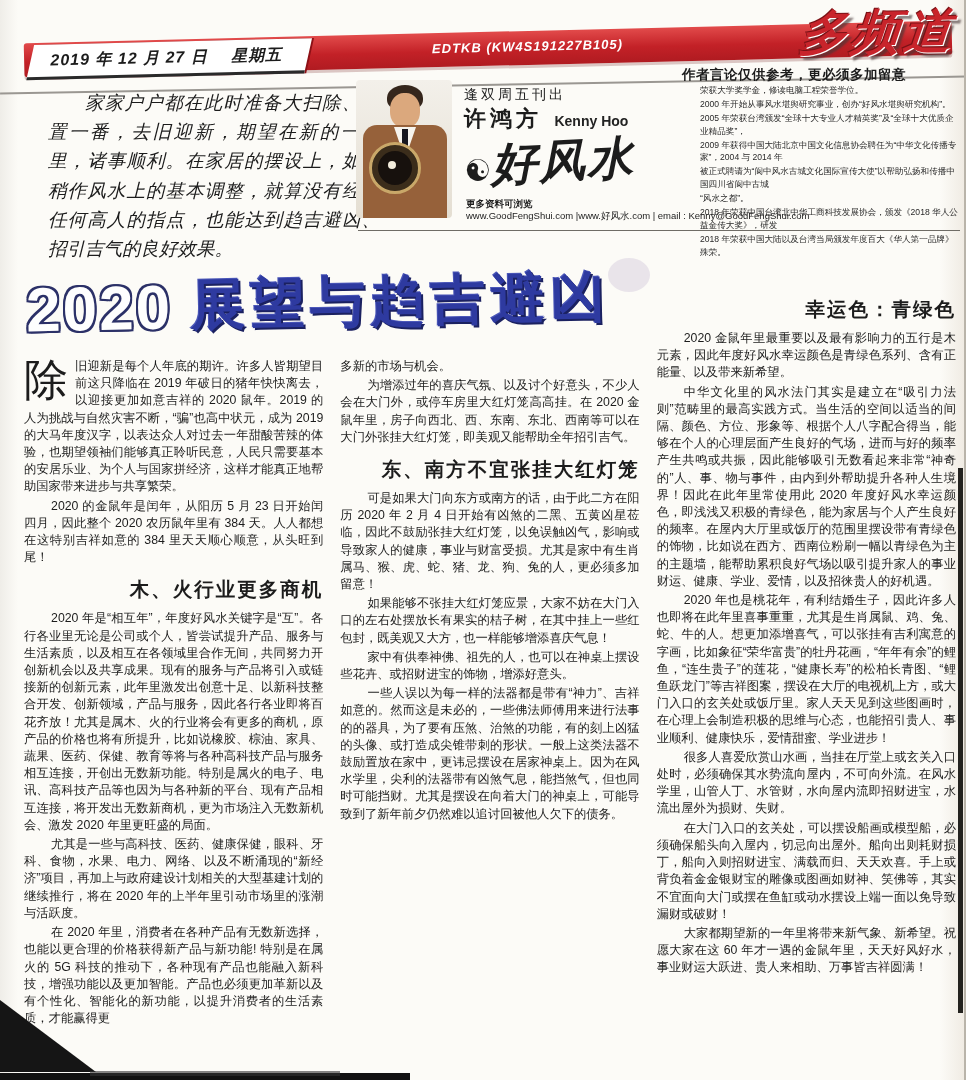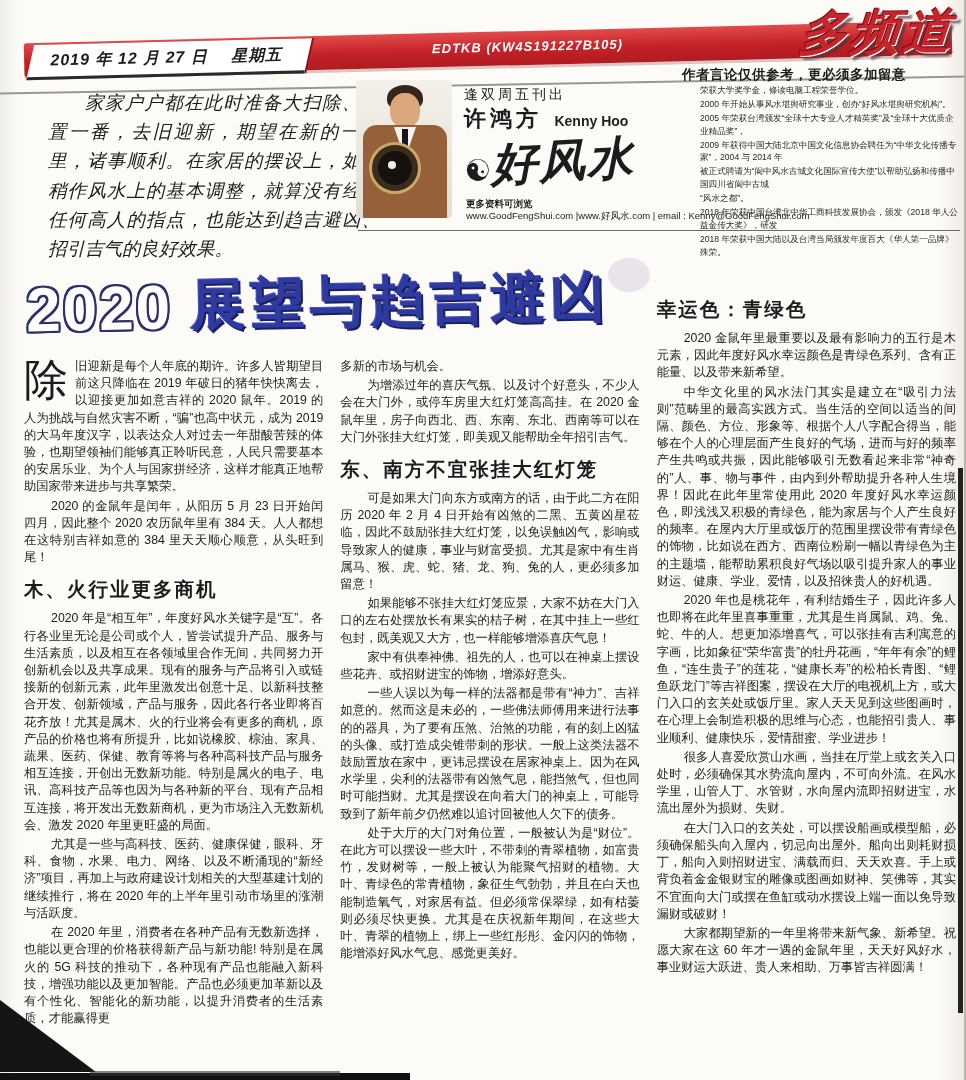--- a/index.html
+++ b/index.html
@@ -82,21 +82,21 @@
     display:inline-block;margin-left:14px;font-size:55px;font-weight:900;letter-spacing:5px;
     color:#2e3aa0;text-shadow:2px 2px 0 #1b2160,-1px -1px 0 #4b57b8;vertical-align:middle;
   }
   
   .article{position:absolute;top:286px;left:24px;width:932px;height:792px;display:flex;gap:17px;overflow:hidden;}
   .col{flex:1;overflow:hidden;}
   .col.pad{padding-top:72px;}
   .para{margin:0 0 2px 0;font-size:12.3px;line-height:1.40;text-align:justify;text-indent:2.2em;}
   .para.lead{text-indent:0;}
   .para.cont{text-indent:0;}
-  .sec-h{margin:10px 0 7px 0;font-size:19.5px;font-weight:700;text-align:left;letter-spacing:2px;}
+  .sec-h{margin:10px 0 7px 0;font-size:19.5px;font-weight:700;text-align:right;letter-spacing:2px;}
   .dropcap{float:left;font-size:44px;line-height:.92;font-weight:500;padding:2px 7px 0 0;}
   
   .stamp{position:absolute;left:608px;top:258px;width:42px;height:34px;border-radius:50%;background:rgba(150,130,180,.18);}
   .corner-tri{position:absolute;left:0;bottom:8px;width:96px;height:72px;background:#151515;clip-path:polygon(0 0,0 100%,100% 100%);}
   .bottom-bar{position:absolute;left:0;bottom:0;width:410px;height:7px;background:#111;}
   .bottom-smudge{position:absolute;left:90px;bottom:4px;width:250px;height:5px;background:#333;opacity:.6;}
   .right-bar{position:absolute;right:3px;top:468px;width:5px;height:545px;background:#23221f;}
   .right-edge{position:absolute;right:0;top:0;width:2px;height:100%;background:#b9b4aa;}
 </style>
 </head>
@@ -172,21 +172,20 @@
         <p class="para">在 2020 年里，消费者在各种产品有无数新选择，也能以更合理的价格获得新产品与新功能! 特别是在属火的 5G 科技的推动下，各种现有产品也能融入新科技，增强功能以及更加智能。产品也必须更加革新以及有个性化、智能化的新功能，以提升消费者的生活素质，才能赢得更</p>
       </div>
     <div class="col pad">
         <p class="para cont">多新的市场与机会。</p>
         <p class="para">为增添过年的喜庆气氛、以及讨个好意头，不少人会在大门外，或停车房里大红灯笼高高挂。在 2020 金鼠年里，房子向西北、西、东南、东北、西南等可以在大门外张挂大红灯笼，即美观又能帮助全年招引吉气。</p>
         <h3 class="sec-h">东、南方不宜张挂大红灯笼</h3>
         <p class="para">可是如果大门向东方或南方的话，由于此二方在阳历 2020 年 2 月 4 日开始有凶煞的二黑、五黄凶星莅临，因此不鼓励张挂大红灯笼，以免误触凶气，影响或导致家人的健康，事业与财富受损。尤其是家中有生肖属马、猴、虎、蛇、猪、龙、狗、兔的人，更必须多加留意！</p>
         <p class="para">如果能够不张挂大红灯笼应景，大家不妨在大门入口的左右处摆放长有果实的桔子树，在其中挂上一些红包封，既美观又大方，也一样能够增添喜庆气息！</p>
         <p class="para">家中有供奉神佛、祖先的人，也可以在神桌上摆设些花卉、或招财进宝的饰物，增添好意头。</p>
         <p class="para">一些人误以为每一样的法器都是带有“神力”、吉祥如意的。然而这是未必的，一些佛法师傅用来进行法事的的器具，为了要有压煞、治煞的功能，有的刻上凶猛的头像、或打造成尖锥带刺的形状。一般上这类法器不鼓励置放在家中，更讳忌摆设在居家神桌上。因为在风水学里，尖利的法器带有凶煞气息，能挡煞气，但也同时可能挡财。尤其是摆设在向着大门的神桌上，可能导致到了新年前夕仍然难以追讨回被他人欠下的债务。</p>
-        <p class="para">处于大厅的大门对角位置，一般被认为是“财位”。在此方可以摆设一些大叶，不带刺的青翠植物，如富贵竹，发财树等，一般上被认为能聚气招财的植物。大叶、青绿色的常青植物，象征生气勃勃，并且在白天也能制造氧气，对家居有益。但必须常保翠绿，如有枯萎则必须尽快更换。尤其是在庆祝新年期间，在这些大叶、青翠的植物上，绑上一些红彤彤、金闪闪的饰物，能增添好风水气息、感觉更美好。</p>
       </div>
     <div class="col">
         <h3 class="sec-h">幸运色：青绿色</h3>
         <p class="para">2020 金鼠年里最重要以及最有影响力的五行是木元素，因此年度好风水幸运颜色是青绿色系列、含有正能量、以及带来新希望。</p>
         <p class="para">中华文化里的风水法门其实是建立在“吸引力法则”范畴里的最高实践方式。当生活的空间以适当的间隔、颜色、方位、形象等、根据个人八字配合得当，能够在个人的心理层面产生良好的气场，进而与好的频率产生共鸣或共振，因此能够吸引无数看起来非常“神奇的”人、事、物与事件，由内到外帮助提升各种人生境界！因此在此年里常使用此 2020 年度好风水幸运颜色，即浅浅又积极的青绿色，能为家居与个人产生良好的频率。在屋内大厅里或饭厅的范围里摆设带有青绿色的饰物，比如说在西方、西南位粉刷一幅以青绿色为主的主题墙，能帮助累积良好气场以吸引提升家人的事业财运、健康、学业、爱情，以及招徕贵人的好机遇。</p>
         <p class="para">2020 年也是桃花年，有利结婚生子，因此许多人也即将在此年里喜事重重，尤其是生肖属鼠、鸡、兔、蛇、牛的人。想更加添增喜气，可以张挂有吉利寓意的字画，比如象征“荣华富贵”的牡丹花画，“年年有余”的鲤鱼，“连生贵子”的莲花，“健康长寿”的松柏长青图、“鲤鱼跃龙门”等吉祥图案，摆设在大厅的电视机上方，或大门入口的玄关处或饭厅里。家人天天见到这些图画时，在心理上会制造积极的思维与心态，也能招引贵人、事业顺利、健康快乐，爱情甜蜜、学业进步！</p>
         <p class="para">很多人喜爱欣赏山水画，当挂在厅堂上或玄关入口处时，必须确保其水势流向屋内，不可向外流。在风水学里，山管人丁、水管财，水向屋内流即招财进宝，水流出屋外为损财、失财。</p>
         <p class="para">在大门入口的玄关处，可以摆设船画或模型船，必须确保船头向入屋内，切忌向出屋外。船向出则耗财损丁，船向入则招财进宝、满载而归、天天欢喜。手上或背负着金金银财宝的雕像或图画如财神、笑佛等，其实不宜面向大门或摆在鱼缸或动水摆设上端一面以免导致漏财或破财！</p>
         <p class="para">大家都期望新的一年里将带来新气象、新希望。祝愿大家在这 60 年才一遇的金鼠年里，天天好风好水，事业财运大跃进、贵人来相助、万事皆吉祥圆满！</p>
       </div>

